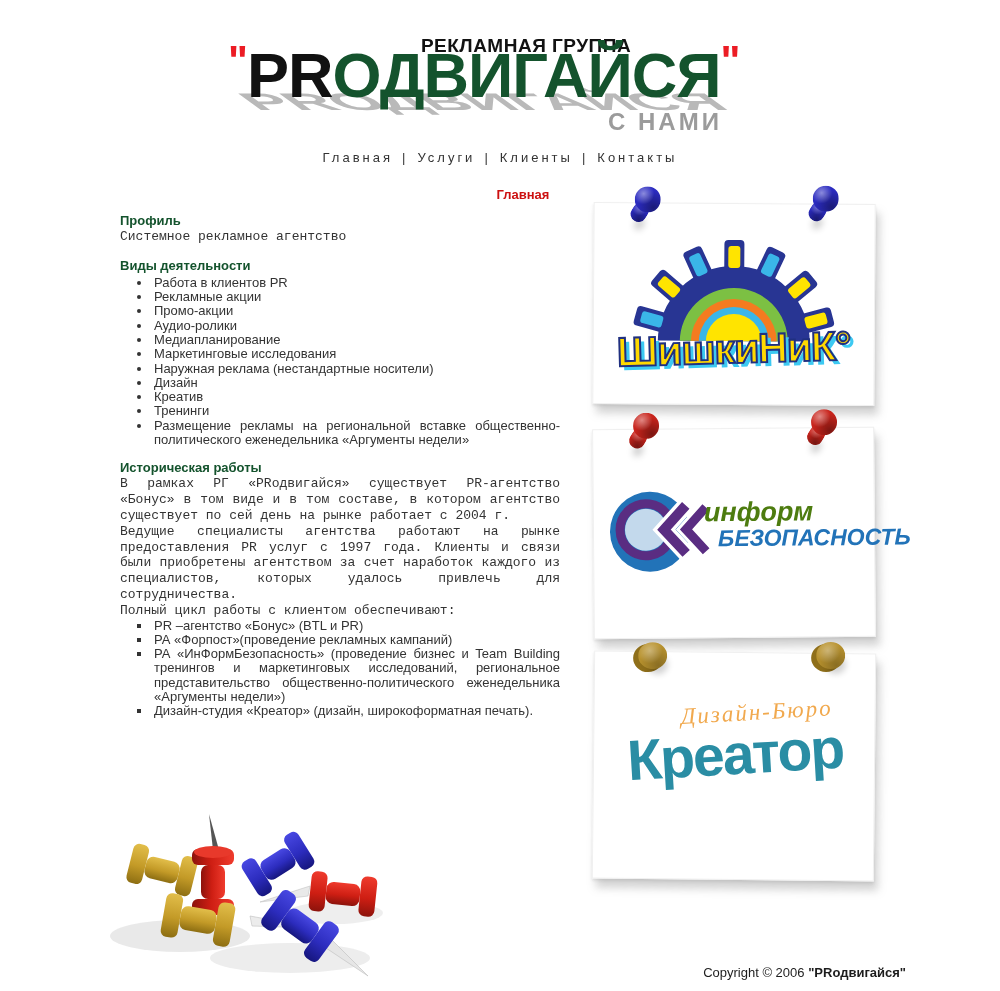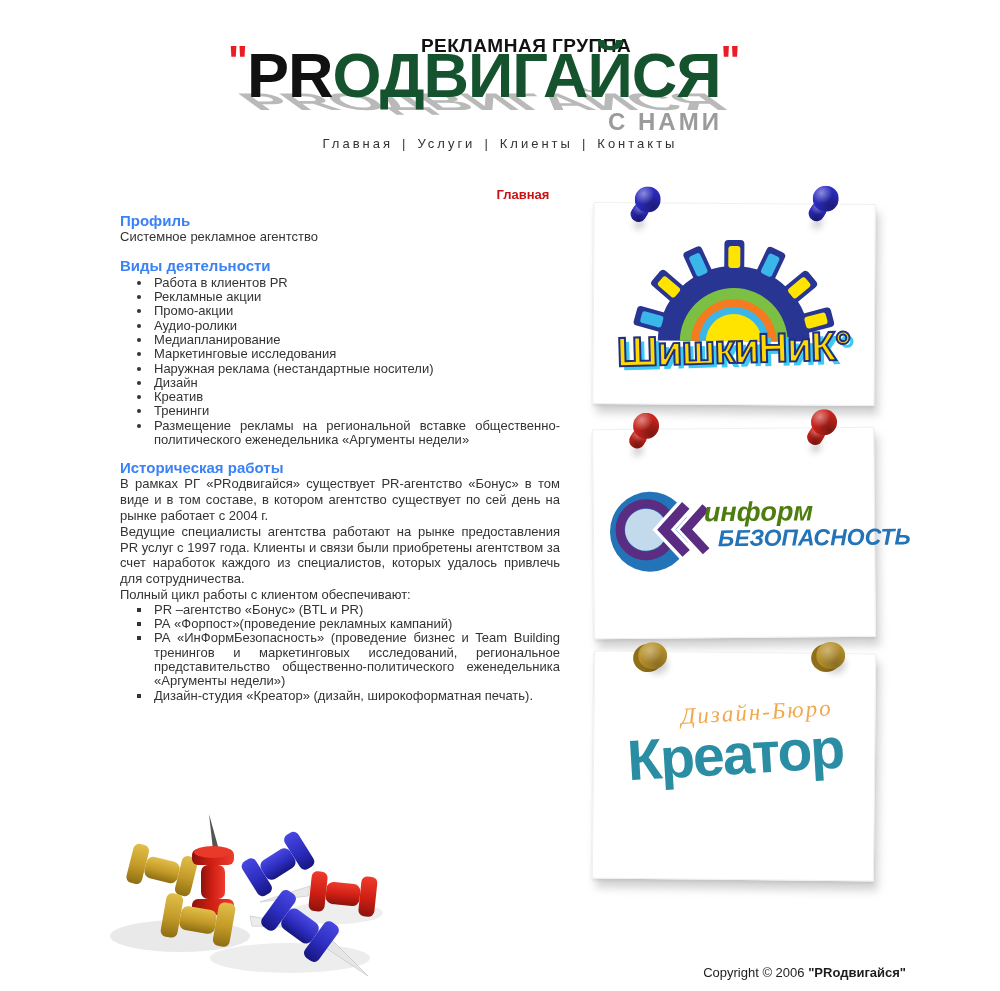--- a/index.html
+++ b/index.html
@@ -13,33 +13,33 @@
   .brand-shadow{position:absolute;left:34px;bottom:2px;z-index:0;color:#b9b9b9;
     font-size:63px;font-weight:800;letter-spacing:-1px;white-space:nowrap;
     transform:skewX(54deg) scaleY(.38);transform-origin:left bottom;}
   .brand-main{position:relative;z-index:1;font-size:63px;font-weight:800;letter-spacing:-1px;}
   .brand-main .q{font-size:42px;font-weight:800;position:relative;top:-22px;}
   .brand-main .pr{color:#111;}
   .tagline{position:absolute;left:608px;top:108px;font-size:24px;font-weight:bold;
     letter-spacing:3px;color:#9b9b9b;}
 
   
-  .nav{position:absolute;left:0;top:136px;width:100%;text-align:center;font-size:13px;
+  .nav{position:absolute;left:0;top:150px;width:100%;text-align:center;font-size:13px;
     letter-spacing:3px;color:#333;}
   .nav a{color:#333;text-decoration:none;cursor:pointer;}
   .nav .sep{padding:0 9px;color:#333;}
 
   
   .page-title{position:absolute;left:46px;top:187px;width:954px;text-align:center;
     font-size:13px;font-weight:bold;}
 
   
   .left-col{position:absolute;left:120px;top:213px;width:440px;font-size:13px;color:#333;}
-  .left-col h3{font-size:15px;font-weight:bold;color:#3b82f6;margin:0;line-height:16px;}
-  .left-col p{margin:0;line-height:15.8px;text-align:justify;}
+  .left-col h3{font-size:13px;font-weight:bold;color:#14532d;margin:0;line-height:16px;}
+  .left-col p{margin:0;line-height:15.8px;text-align:justify;font-family:Liberation Mono, monospace;}
   .sec{margin-top:13px;}
   ul.bullets{list-style:disc;margin:2px 0 0 0;padding-left:32px;}
   ul.squares{list-style:square;margin:0 0 0 0;padding-left:32px;}
   .left-col li{line-height:14.3px;text-align:justify;padding-left:2px;}
 
   
   .note{position:absolute;left:593px;width:280px;background:#fff;
     border:1px solid #f0f0f0;
     box-shadow:4px 9px 9px rgba(130,130,130,.35),0 2px 3px rgba(0,0,0,.10);}
   .note1{top:203px;height:200px;transform:rotate(.4deg);}

